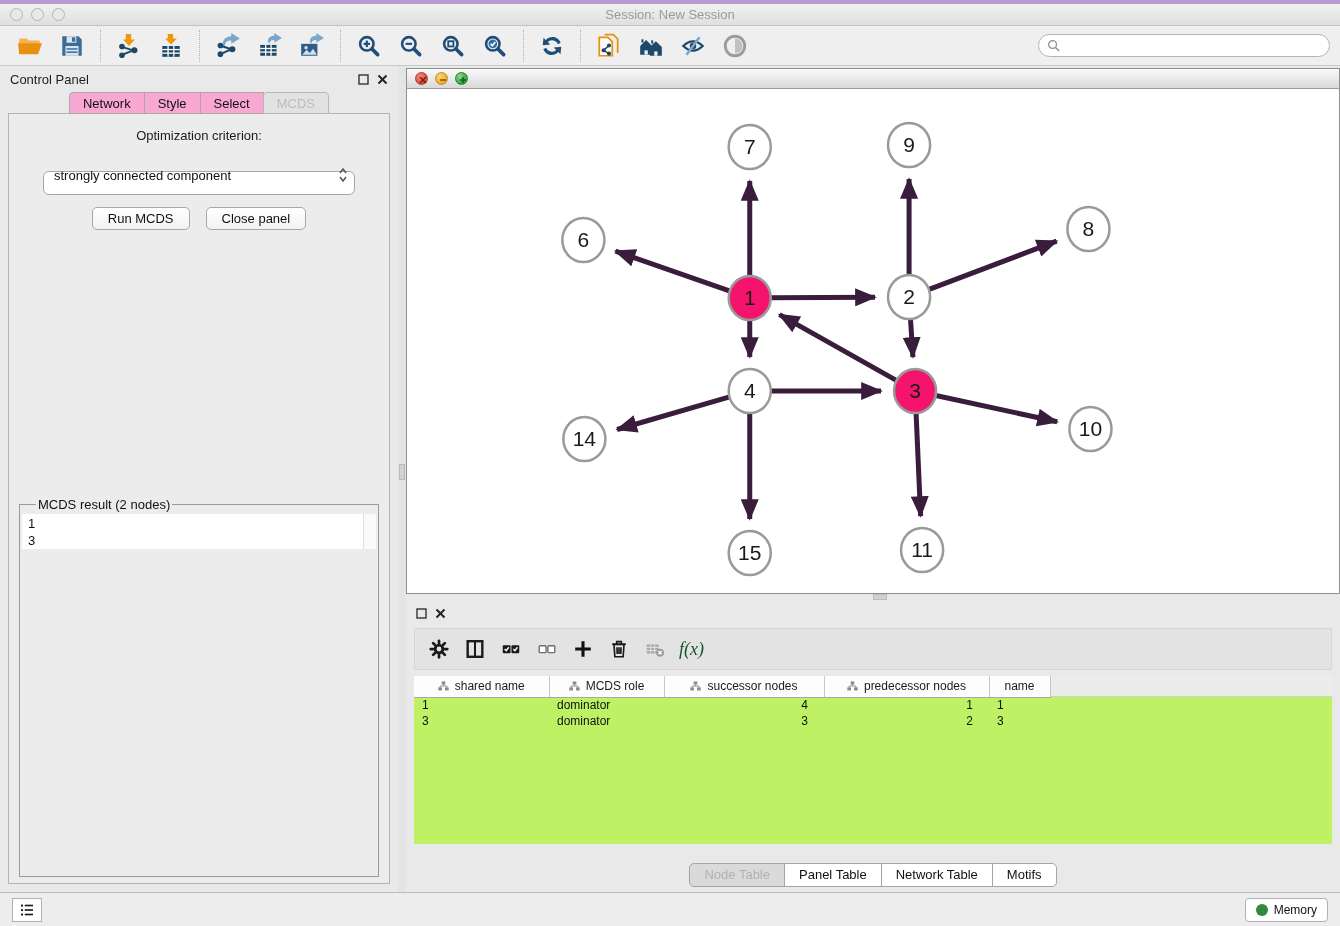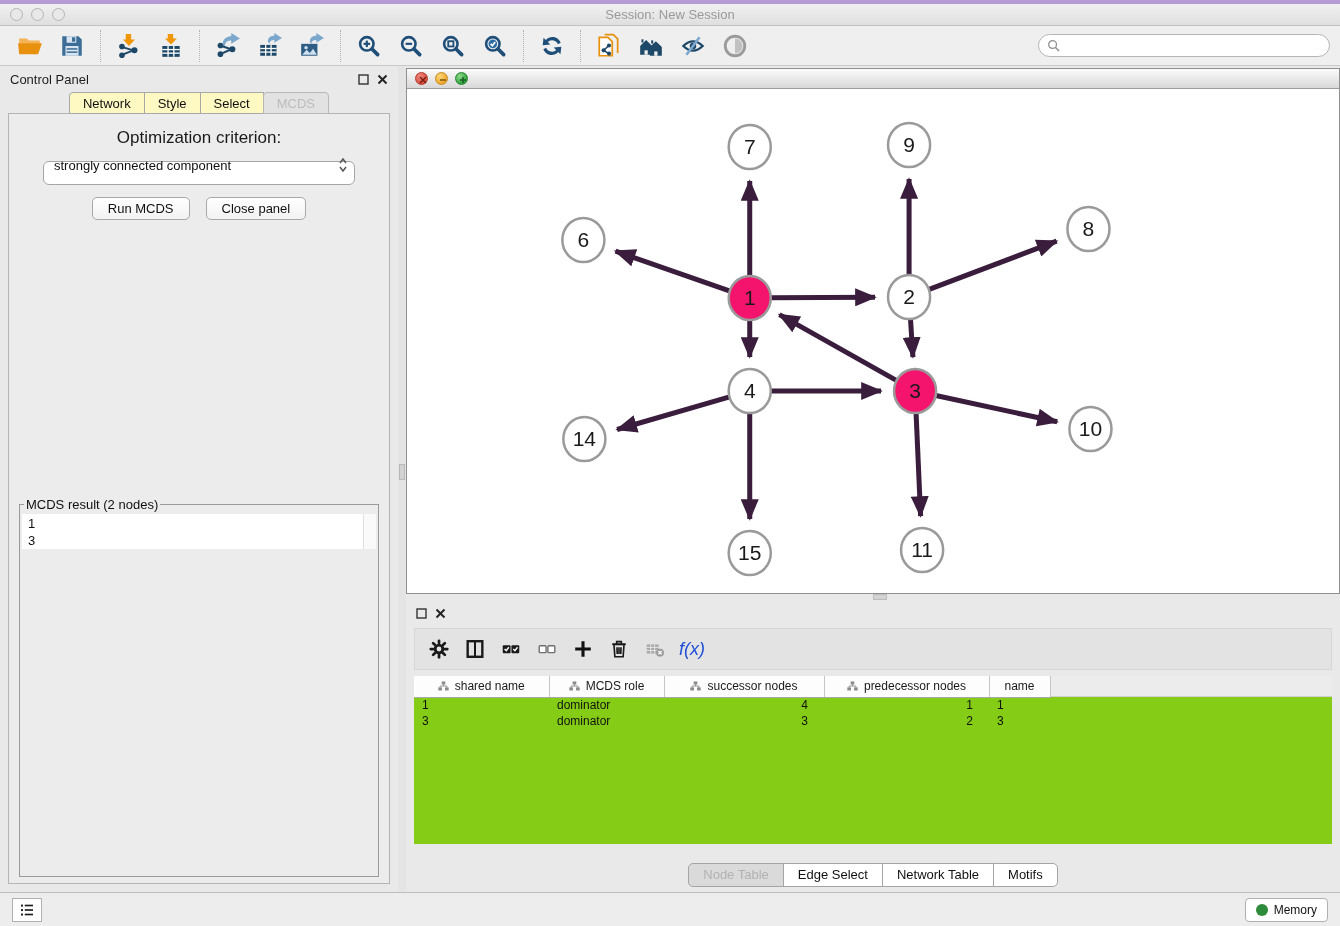--- a/index.html
+++ b/index.html
@@ -32,36 +32,36 @@
   .v-splitter { width:8px; background:#e4e4e4; position:relative; }
   .v-handle { position:absolute; left:1px; top:398px; width:6px; height:16px; background:#d2d2d2; border:1px solid #b9b9b9; }
   .right-col { flex:1; display:flex; flex-direction:column; min-width:0; }
 
   
   .panel-header { height:26px; display:flex; align-items:center; padding:0 10px; flex:0 0 auto; }
   .panel-header .ph-title { font-size:13px; color:#1d1d1d; flex:1; }
   .ph-icons { display:flex; gap:8px; align-items:center; }
   .ph-icons svg { width:11px; height:11px; display:block; }
   .cp-tabs { display:flex; justify-content:center; flex:0 0 auto; position:relative; z-index:2; }
-  .cp-tab { font-size:13px; padding:3px 13px 2px; background:#fef9c3; border:1px solid #a8a8a8; margin-left:-1px; color:#111; }
+  .cp-tab { font-size:13px; padding:3px 13px 2px; background:#f9a8d4; border:1px solid #a8a8a8; margin-left:-1px; color:#111; }
   .cp-tab.first { border-radius:4px 0 0 0; margin-left:0; }
   .cp-tab.disabled-active { background:#e2e2e2; color:#bcbcbc; border-color:#b8b8b8; border-radius:4px 4px 0 0; }
   .cp-content { flex:1; margin:-1px 8px 8px; border:1px solid #b4b4b4; background:#ececec; display:flex;
     flex-direction:column; align-items:center; padding:14px 10px 6px; min-height:0; }
-  .opt-label { font-size:17px; color:#1a1a1a; margin-bottom:13px; }
+  .opt-label { font-size:13px; color:#1a1a1a; margin-bottom:28px; }
   .select { width:312px; height:24px; background:#fff; border:1px solid #a6a6a6; border-radius:6px; display:flex;
     align-items:center; padding:0 6px 16px 10px; font-size:13px; color:#111; }
   .select .sel-val { flex:1; }
   .select svg { width:10px; height:16px; }
   .btn-row { display:flex; gap:16px; margin-top:12px; }
   .btn { font-size:13px; padding:3px 15px; background:linear-gradient(#ffffff,#f2f2f2); border:1px solid #a8a8a8;
     border-radius:5px; color:#111; }
   .result-fieldset { margin-top:auto; width:100%; height:380px; border:1px solid #9a9a9a; padding:2px;
     background:#ececec; display:flex; flex-direction:column; }
-  .result-fieldset legend { font-size:13px; color:#111; padding:0 2px; margin-left:2px; }
+  .result-fieldset legend { font-size:13px; color:#111; padding:0 2px; margin-left:14px; }
   .result-body { flex:1; background:#fff; display:flex; min-height:0; }
   .result-text { flex:1; font-size:13px; color:#111; padding:1px 0 0 6px; line-height:17px; }
   .result-scroll { width:13px; background:#fafafa; border-left:1px solid #e0e0e0; }
 
   
   .net-window { height:526px; margin-top:2px; border:1px solid #8f8f8f; display:flex; flex-direction:column; background:#fff; flex:0 0 auto; }
   .net-titlebar { height:20px; background:linear-gradient(#fbfbfb,#d8d8d8); border-bottom:1px solid #9c9c9c;
     position:relative; display:flex; align-items:center; flex:0 0 auto; }
   .net-traffic { position:absolute; left:8px; top:3px; display:flex; gap:7px; }
   .nt-dot { width:13px; height:13px; border-radius:50%; position:relative; }
@@ -75,22 +75,22 @@
 
   .h-splitter { height:6px; background:#e9e9e9; position:relative; }
   .h-handle { position:absolute; top:0px; left:50%; width:14px; height:6px; background:#d2d2d2; border:1px solid #bcbcbc; }
 
   
   .table-panel { flex:1; display:flex; flex-direction:column; background:#e9e9e9; min-height:0; margin-bottom:2px; }
   .tp-toolbar { height:42px; margin:2px 8px 0; background:#e3e3e3; border:1px solid #d6d6d6; display:flex;
     align-items:center; padding:0 8px; gap:4px; flex:0 0 auto; }
   .tpt-btn { width:32px; height:32px; display:flex; align-items:center; justify-content:center; }
   .tpt-btn svg { width:22px; height:22px; }
-  .fx { font-family:Liberation Sans, sans-serif; font-style:italic; font-size:18px; color:#1d4ed8; padding-left:4px; }
-  .table-area { flex:1; margin:6px 8px 16px; background:#84cc16; position:relative; overflow:hidden; min-height:0; }
+  .fx { font-family:Liberation Serif, serif; font-style:italic; font-size:18px; color:#14532d; padding-left:4px; }
+  .table-area { flex:1; margin:6px 8px 16px; background:#bef264; position:relative; overflow:hidden; min-height:0; }
   .table-head-strip { position:absolute; top:0; left:0; right:0; height:21px; background:#ececec; border-bottom:1px solid #cfcfcf; }
   table.node-table { position:relative; border-collapse:collapse; table-layout:fixed; }
   table.node-table th { height:21px; background:#fdfdfd; border-right:1px solid #c6c6c6; border-bottom:1px solid #a9a9a9;
     font-size:12px; font-weight:normal; color:#1a1a1a; text-align:center; white-space:nowrap; overflow:hidden; }
   table.node-table th .th-inner { display:flex; align-items:center; justify-content:center; gap:6px; padding:0 4px; }
   table.node-table th svg { width:11px; height:10px; flex:0 0 auto; }
   table.node-table td { height:16px; font-size:12px; color:#111; padding:0 16px 0 8px; white-space:nowrap; }
   table.node-table td.al { text-align:left; padding:0 4px 0 8px; }
   table.node-table td.ar { text-align:right; }
 
@@ -616,21 +616,21 @@
                   <td class="ar">3</td>
                   <td class="ar">2</td>
                   <td class="al">3</td>
                 </tr>
               </tbody>
           </table>
         </div>
 
         <div class="tp-tabs">
           <div class="tp-tab active">Node Table</div>
-          <div class="tp-tab">Edge Select</div>
+          <div class="tp-tab">Panel Table</div>
           <div class="tp-tab">Network Table</div>
           <div class="tp-tab last">Motifs</div>
         </div>
       </div>
     </div>
   </div>
 
   <div class="statusbar">
     <div class="sb-left-btn">
       <svg viewBox="0 0 24 24">

